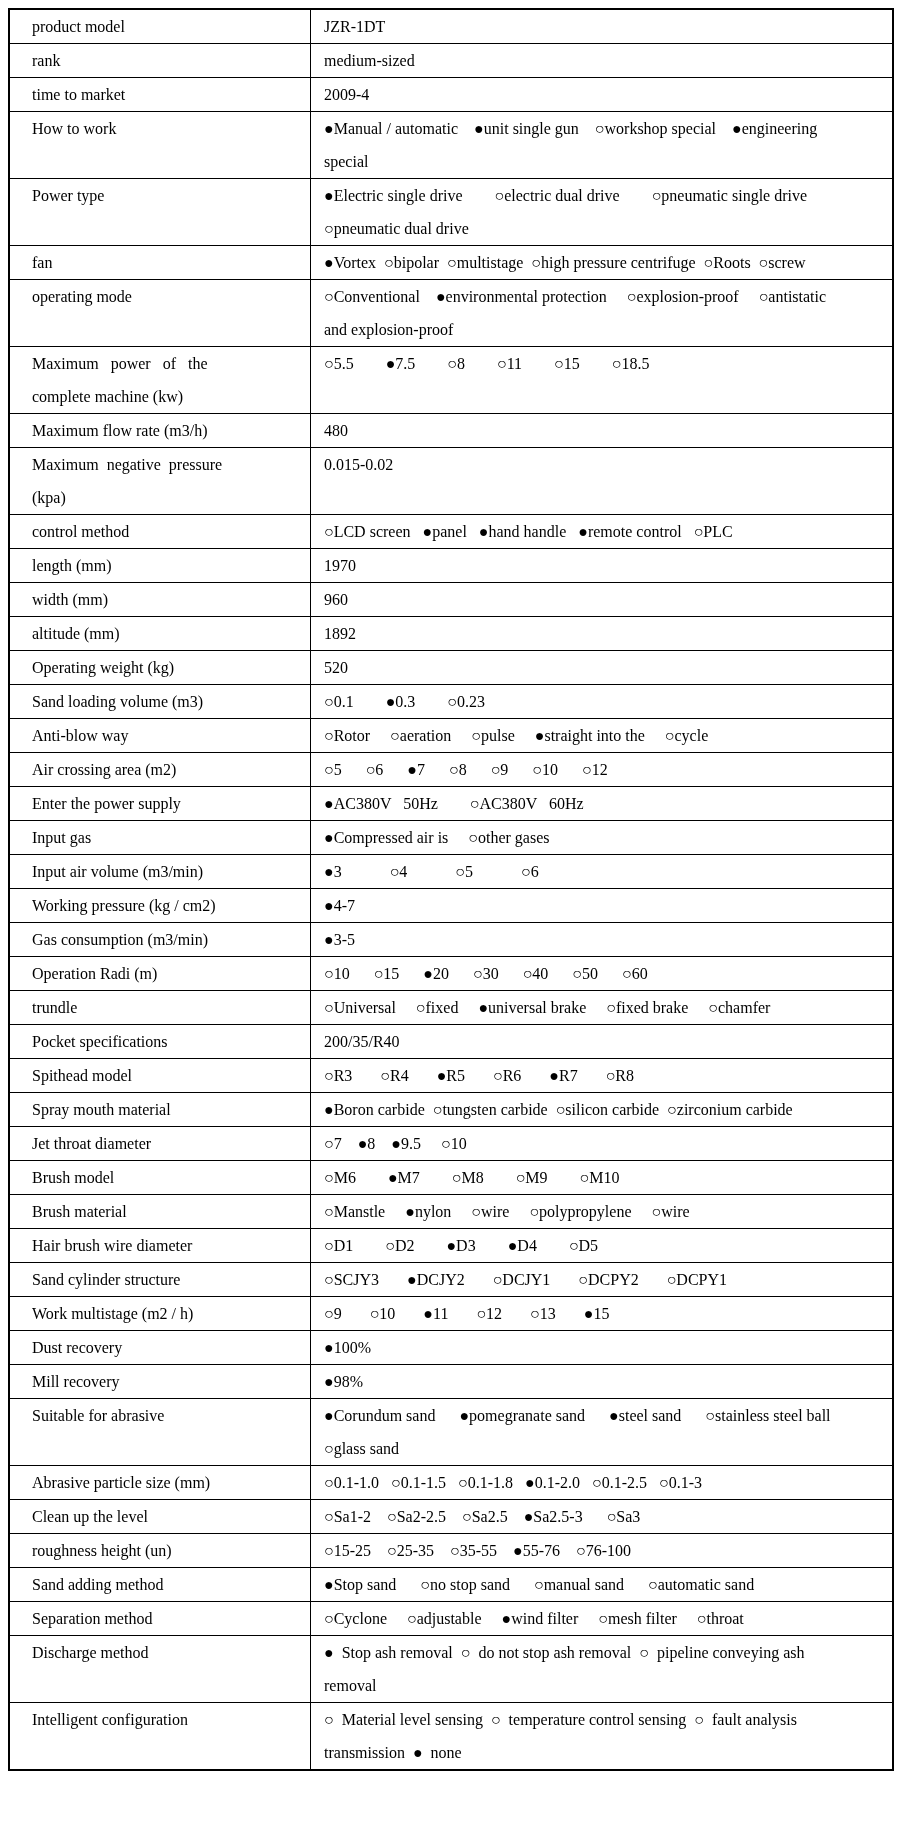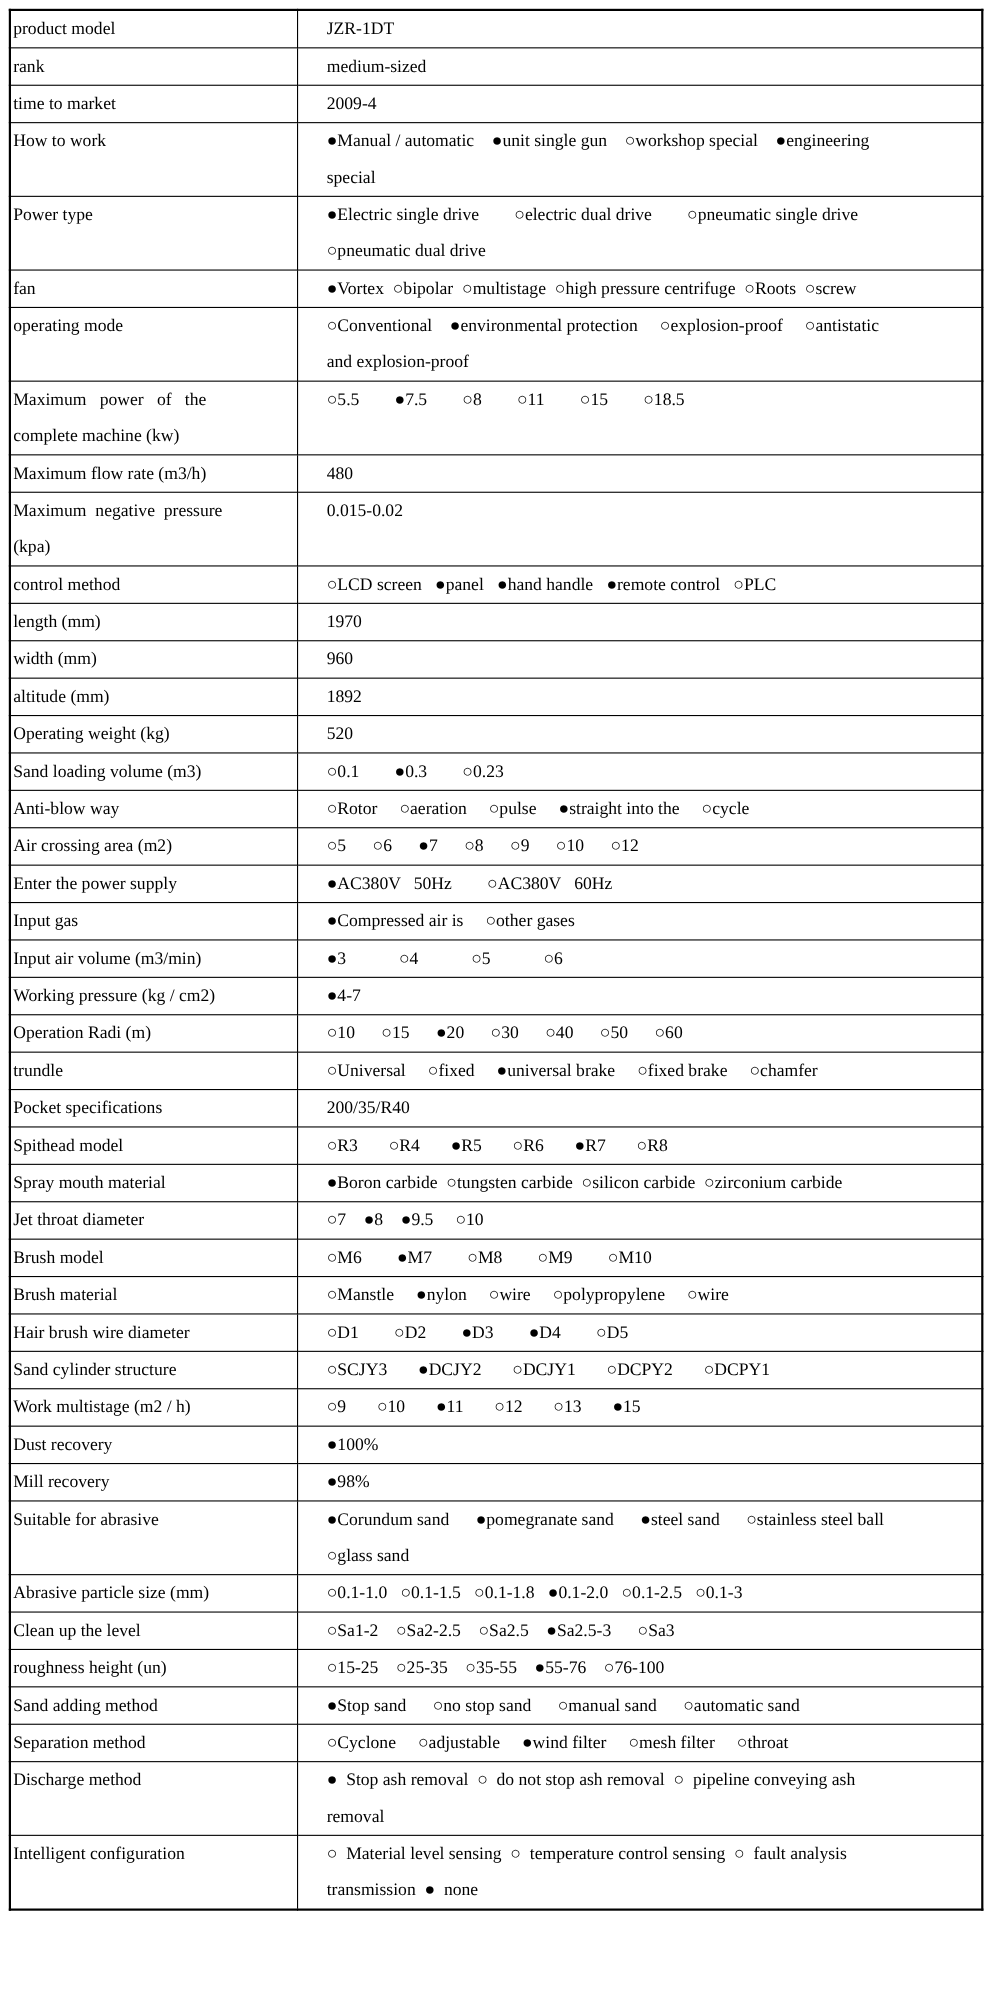--- a/index.html
+++ b/index.html
@@ -27,24 +27,24 @@
     vertical-align: top;
     font-size: 16px;
     line-height: 33px;
     color: #000000;
     white-space: pre-wrap;
     word-wrap: break-word;
     overflow: hidden;
   }
   td.label-cell {
     width: 256px;
-    padding: 0 2px;
+    padding: 0 22px;
   }
   td.value-cell {
-    padding: 0 26px;
+    padding: 0 13px;
   }
 </style>
 </head>
 <body>
 
 <div class="page">
   <table class="spec-table">
     <tbody>
         <tr>
     <td class="label-cell">product model</td>
@@ -133,20 +133,24 @@
   </tr>
         <tr>
     <td class="label-cell">Input air volume (m3/min)</td>
     <td class="value-cell">●3            ○4            ○5            ○6</td>
   </tr>
         <tr>
     <td class="label-cell">Working pressure (kg / cm2)</td>
     <td class="value-cell">●4-7</td>
   </tr>
         <tr>
+    <td class="label-cell">Gas consumption (m3/min)</td>
+    <td class="value-cell">●3-5</td>
+  </tr>
+        <tr>
     <td class="label-cell">Operation Radi (m)</td>
     <td class="value-cell">○10      ○15      ●20      ○30      ○40      ○50      ○60</td>
   </tr>
         <tr>
     <td class="label-cell">trundle</td>
     <td class="value-cell">○Universal     ○fixed     ●universal brake     ○fixed brake     ○chamfer</td>
   </tr>
         <tr>
     <td class="label-cell">Pocket specifications</td>
     <td class="value-cell">200/35/R40</td>

